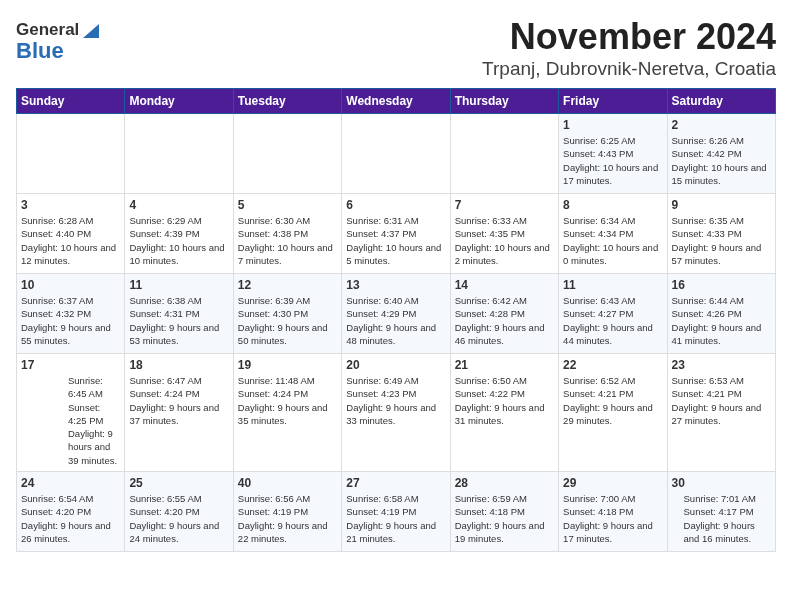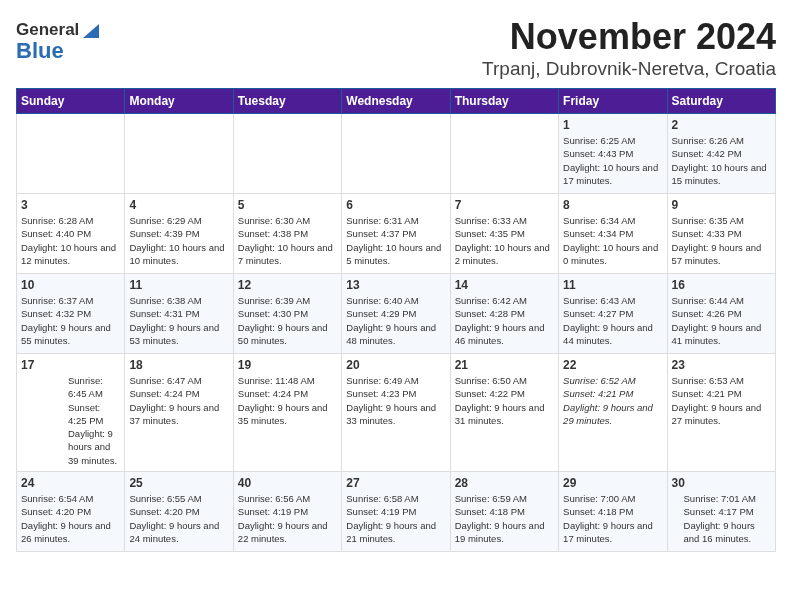--- a/index.html
+++ b/index.html
@@ -243,21 +243,21 @@
 Daylight: 9 hours and 33 minutes.</div>
         </td>
         <td>
           <span class="day-number">21</span>
           <div class="day-info" style="white-space: pre-line;">Sunrise: 6:50 AM
 Sunset: 4:22 PM
 Daylight: 9 hours and 31 minutes.</div>
         </td>
         <td>
           <span class="day-number">22</span>
-          <div class="day-info" style="white-space: pre-line; font-style: italic;">Sunrise: 6:52 AM
+          <div class="day-info" style="white-space: pre-line;">Sunrise: 6:52 AM
 Sunset: 4:21 PM
 Daylight: 9 hours and 29 minutes.</div>
         </td>
         <td>
           <span class="day-number">23</span>
           <div class="day-info" style="white-space: pre-line;">Sunrise: 6:53 AM
 Sunset: 4:21 PM
 Daylight: 9 hours and 27 minutes.</div>
         </td>
       </tr>

